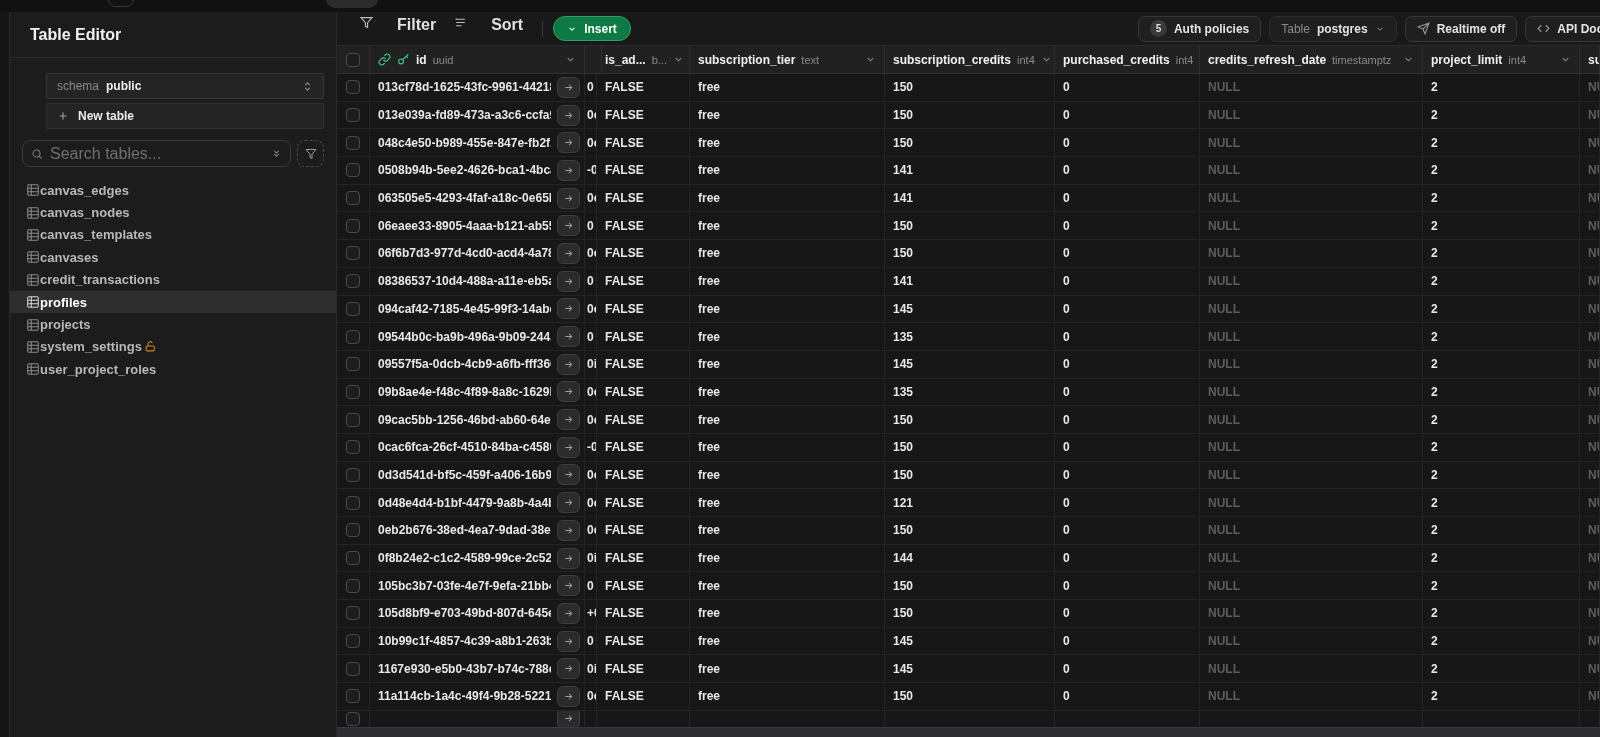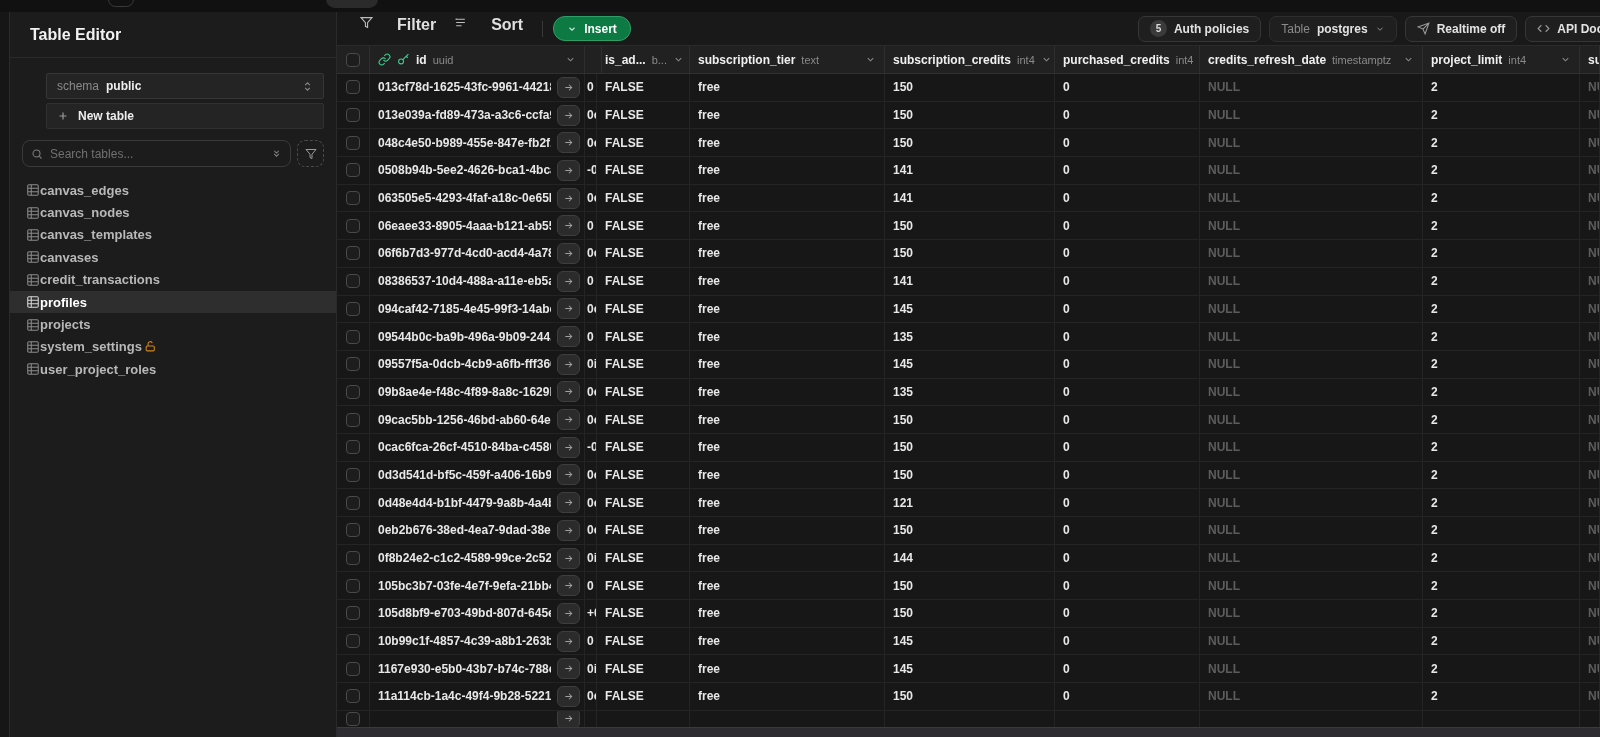--- a/index.html
+++ b/index.html
@@ -24,21 +24,21 @@
   .ctl { height:26px; border-radius:2px; display:flex; align-items:center; font-size:12px;margin-left:24px; }
   .schema-select { background:#242424; border:1px solid #363636; padding:0 10px; gap:7px; cursor:pointer; }
   .schema-label { color:#8a8a8a; }
   .schema-value { color:#f0f0f0; font-weight:700; }
   .schema-select .updown { margin-left:auto; color:#8a8a8a; }
   .new-table { margin-top:4px; background:#242424; border:1px solid #303030; padding:0 10px; gap:9px; cursor:pointer; }
   .new-table .plus { color:#9a9a9a; }
   .new-table-label { color:#ededed; font-weight:700; font-size:12px; }
   .search-row { display:flex; gap:6px; margin-top:11px; }
   .search-box { flex:1; height:27px; border:1px solid #3a3a3a; border-radius:8px; display:flex; align-items:center; padding:0 8px; gap:7px; background:transparent; }
-  .search-box .ph { color:#707070; font-size:12px; flex:1; }
+  .search-box .ph { color:#707070; font-size:16px; flex:1; }
   .filter-sq { width:27px; height:27px; border:1px dashed #4a4a4a; border-radius:8px; display:flex; align-items:center; justify-content:center; color:#9a9a9a; cursor:pointer; }
   .tables-list { margin-top:12px; display:flex; flex-direction:column; }
   .tbl-item { position:relative; height:22.4px; display:flex; align-items:center; padding-left:16px; cursor:pointer; }
   .tbl-item .tbl-icon { color:#8a8a8a; flex:none; }
   .tbl-name { font-size:13px; font-weight:600; color:#b8b8b8; white-space:nowrap; }
   .tbl-item.selected { background:#2e2e2e; }
   .tbl-item.selected::before { content:""; position:absolute; left:-10px; top:1px; bottom:1px; width:3px; background:#ffffff; }
   .tbl-item.selected .tbl-name { color:#ffffff; font-weight:700; }
   .tbl-item.selected .tbl-icon { color:#d8d8d8; }
   .lock-wrap { color:#d0851c; margin-left:2px; }

